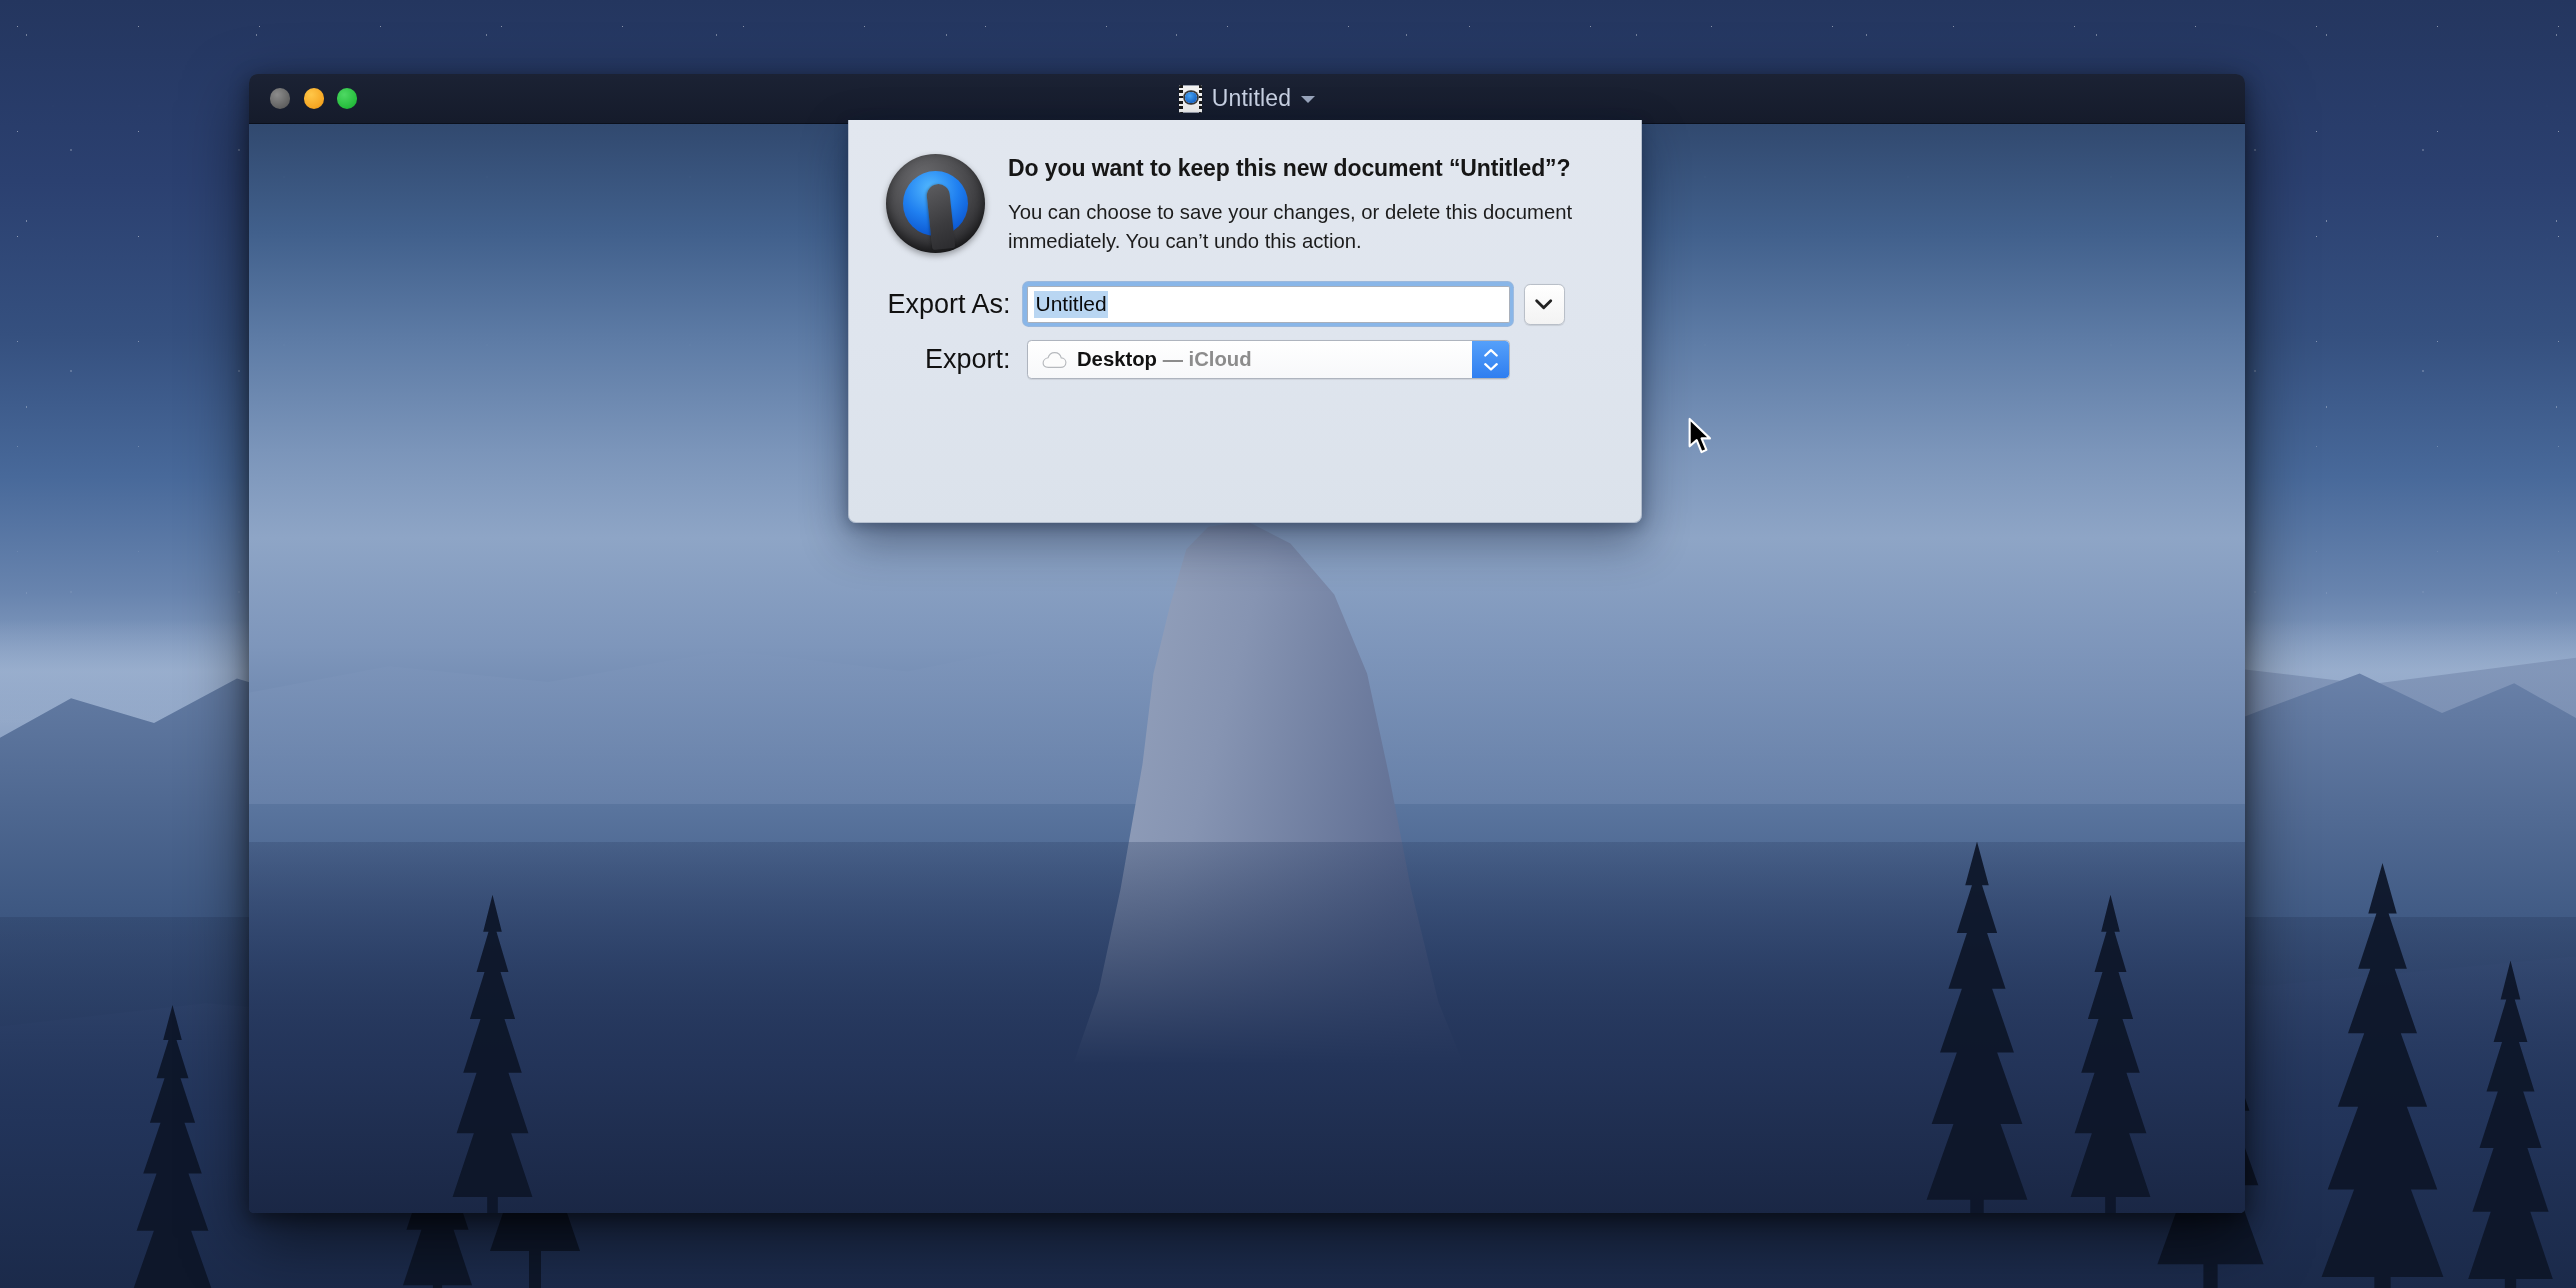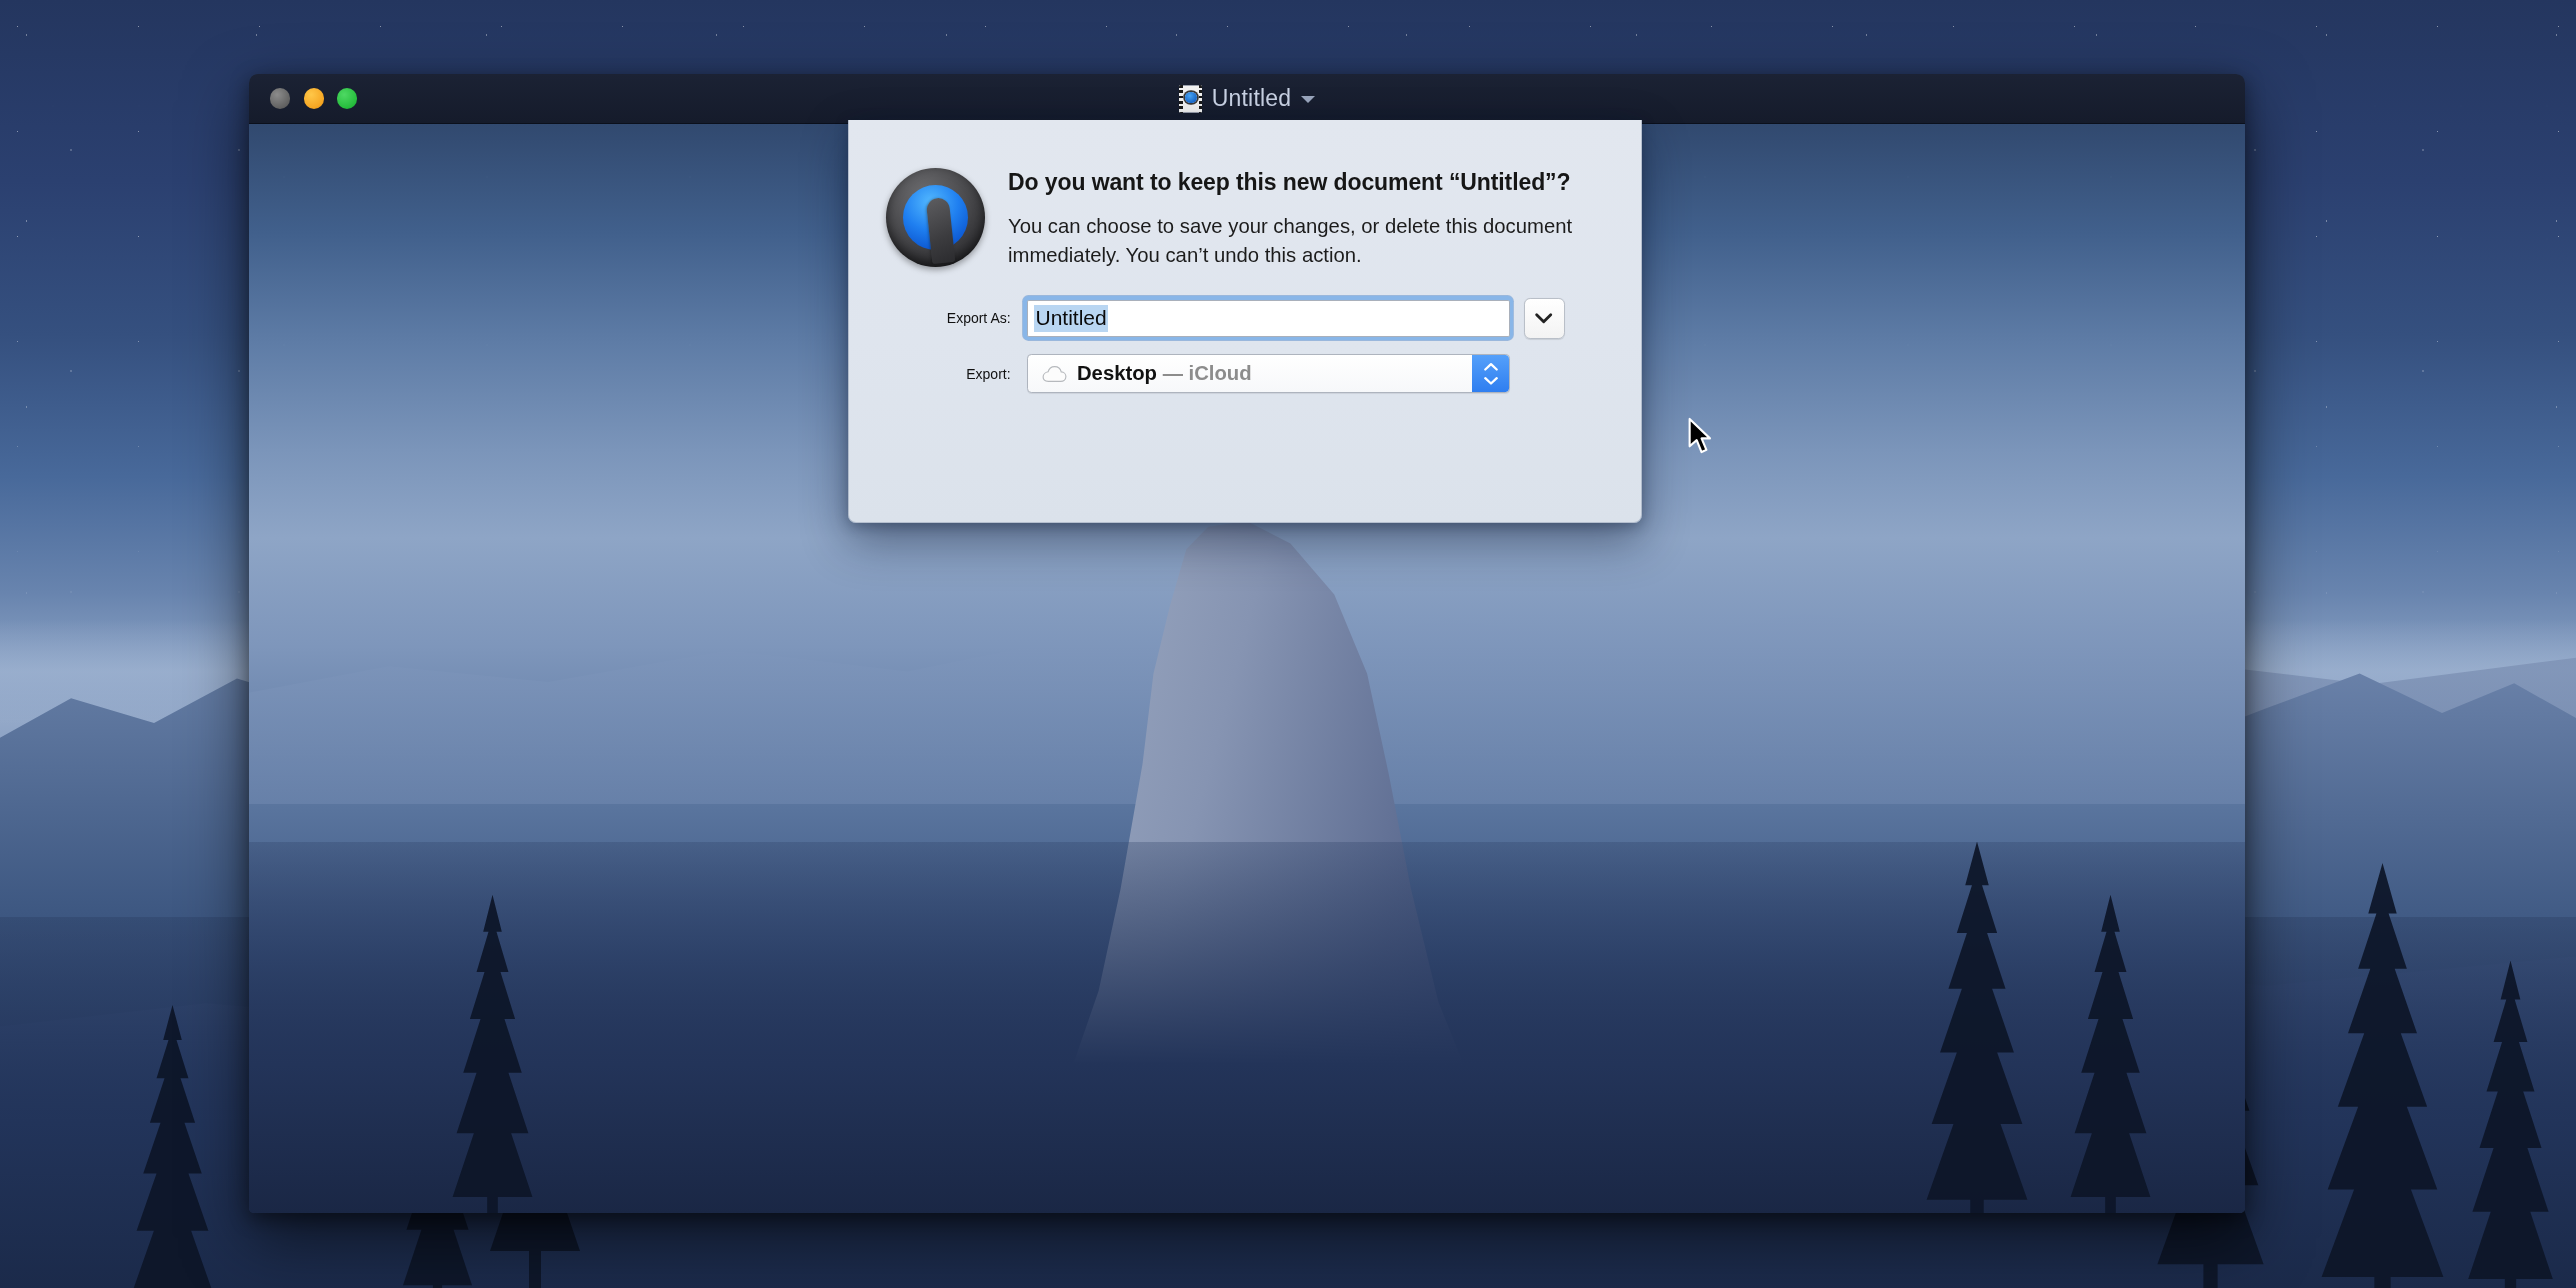--- a/index.html
+++ b/index.html
@@ -256,21 +256,21 @@
     border-radius: 0 0 8px 8px;
     box-shadow: 0 17.7px 46px rgba(10,22,46,.46), 0 2.7px 12.4px rgba(10,22,46,.3);
     border: 0.9px solid rgba(120,136,162,.42);
     border-top: none;
     font-family: "Liberation Sans", sans-serif;
   }
 
   #dlg-head {
     display: flex;
     gap: 23px;
-    padding: 44px 35px 0 37px;
+    padding: 30px 35px 0 37px;
   }
 
   
   #qt-app-icon {
     flex: 0 0 auto;
     width: 99px; height: 99px;
     position: relative;
     margin-top: 3.5px;
   }
   #qt-ring {
@@ -319,21 +319,21 @@
     padding-left: 37px;
   }
   #row-export { margin-top: 26.5px; }
   #row-tags   { margin-top: 16px; }
   #row-where  { margin-top: 14px; }
 
   .row-label {
     width: 137px;
     text-align: right;
     padding-right: 12.4px;
-    font-size: 14px;
+    font-size: 27px;
     color: #111;
   }
 
   .focus-ring {
     border-radius: 5.3px;
     padding: 3.5px;
     background: #89b6e8;
     box-shadow: 0 0 0 0.9px rgba(96,146,206,.55);
   }
   #export-input {

